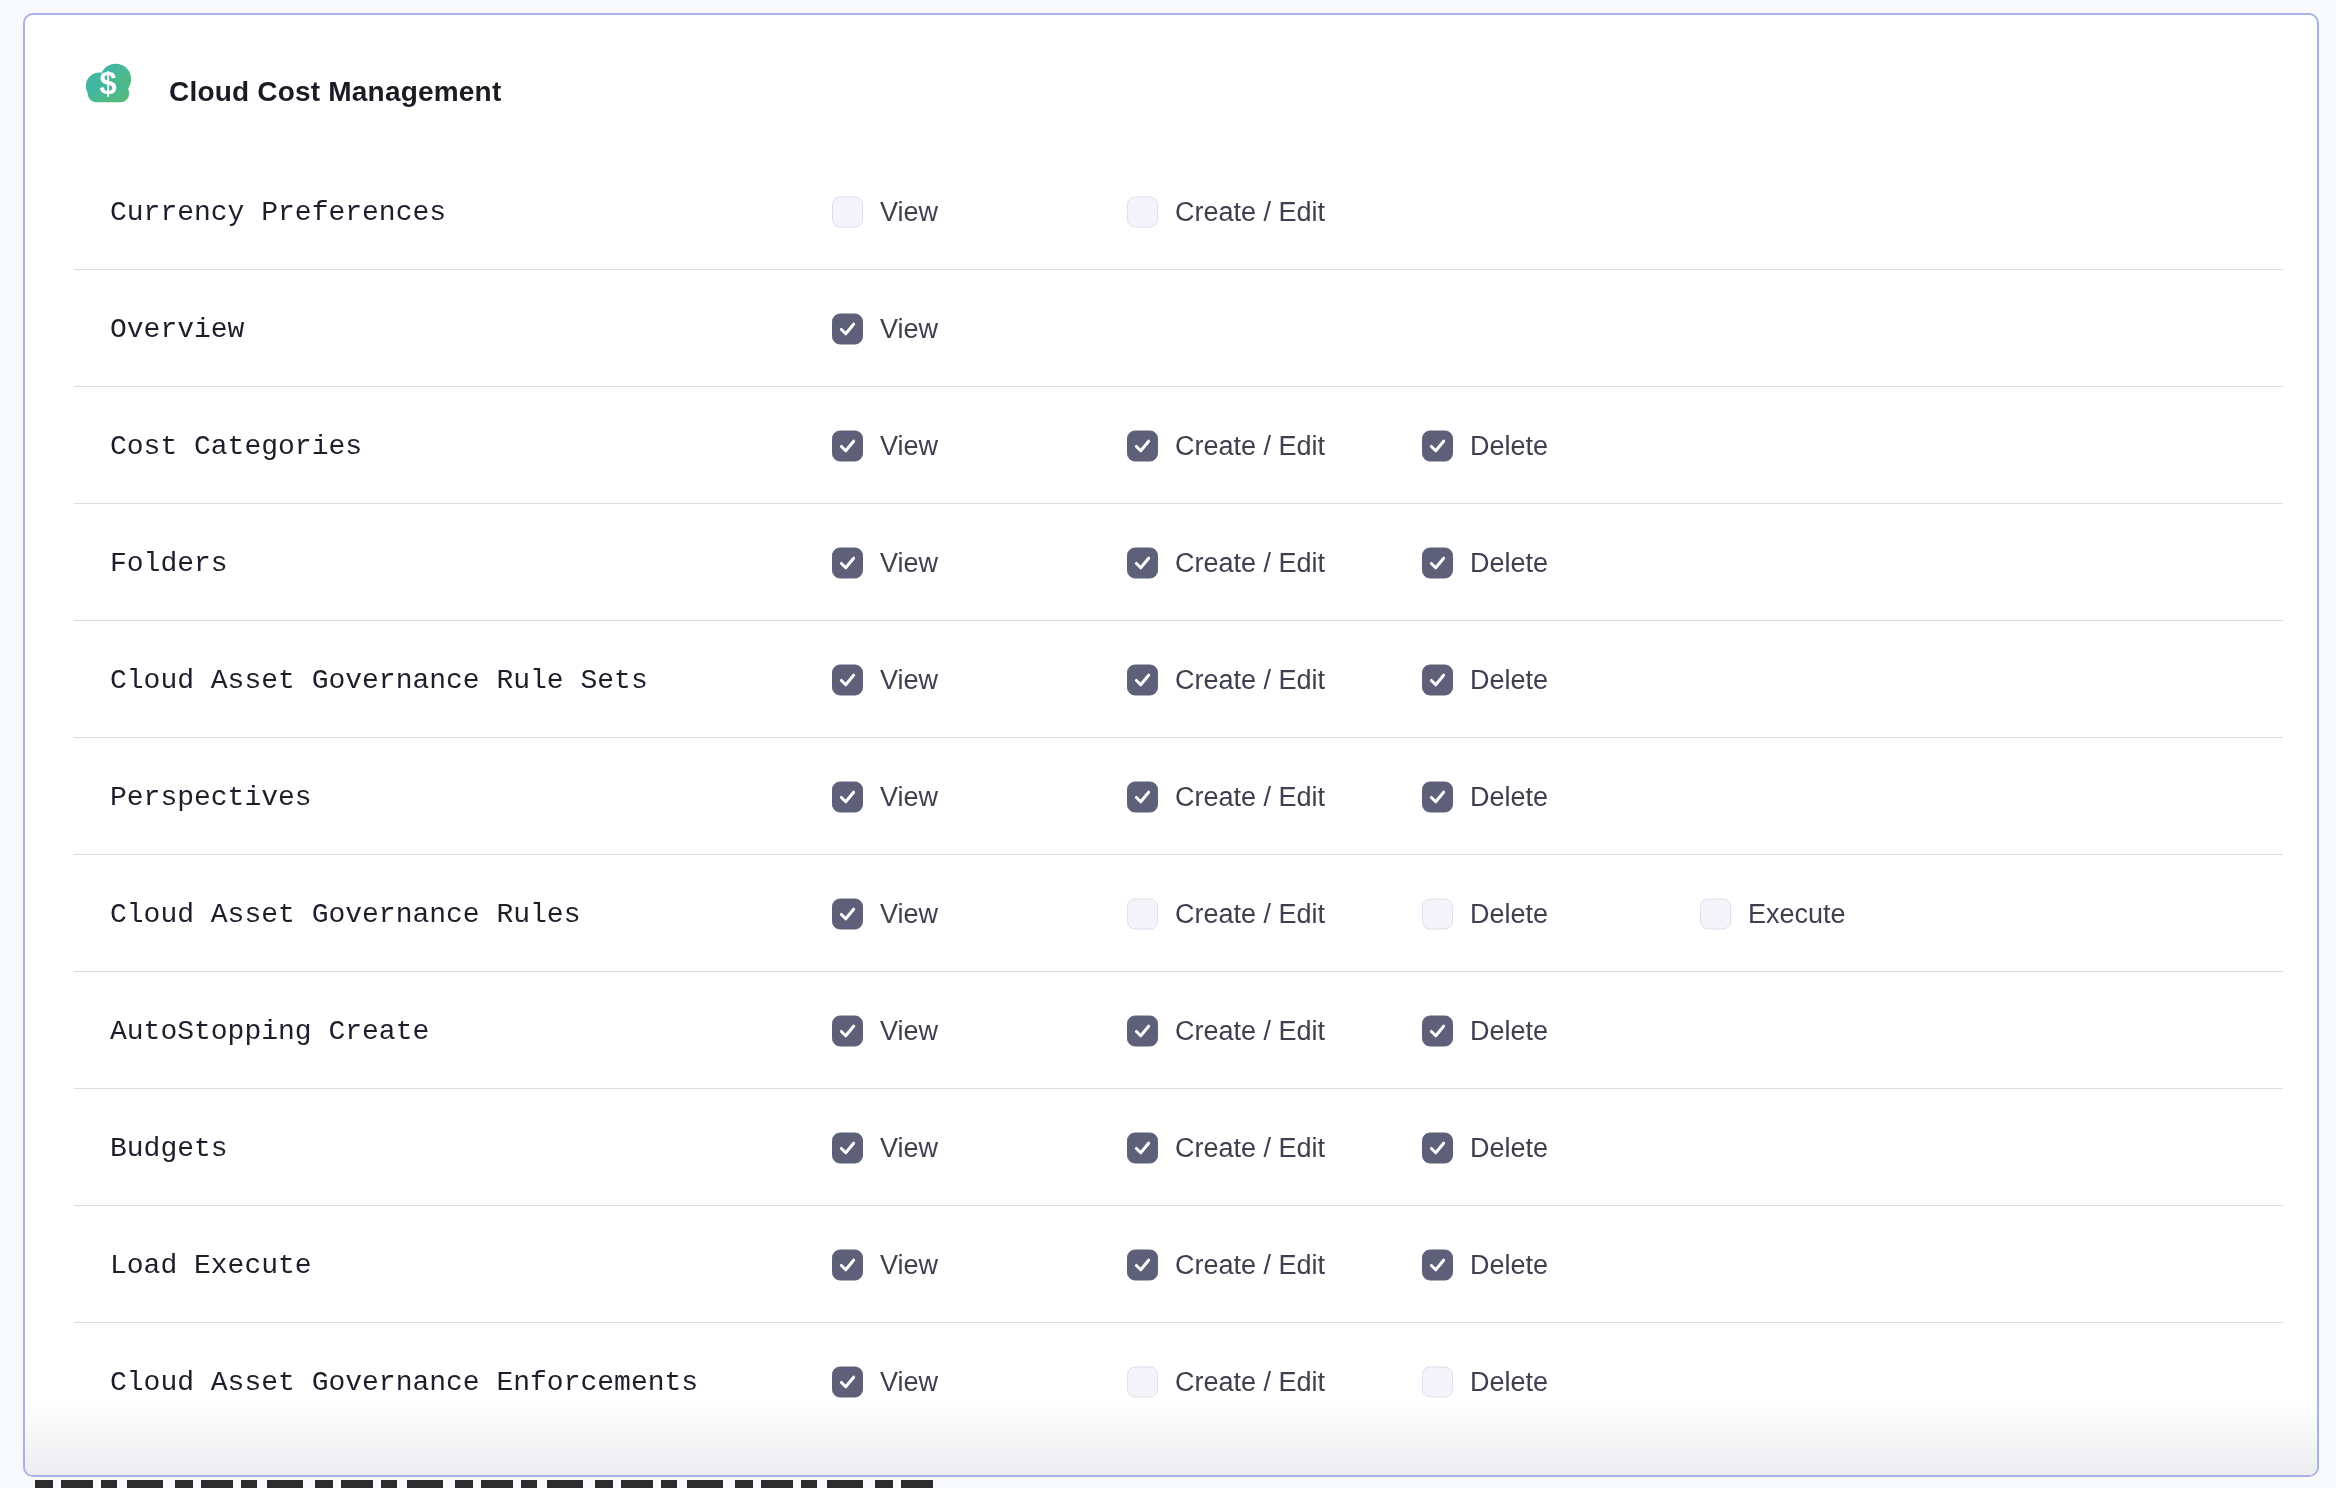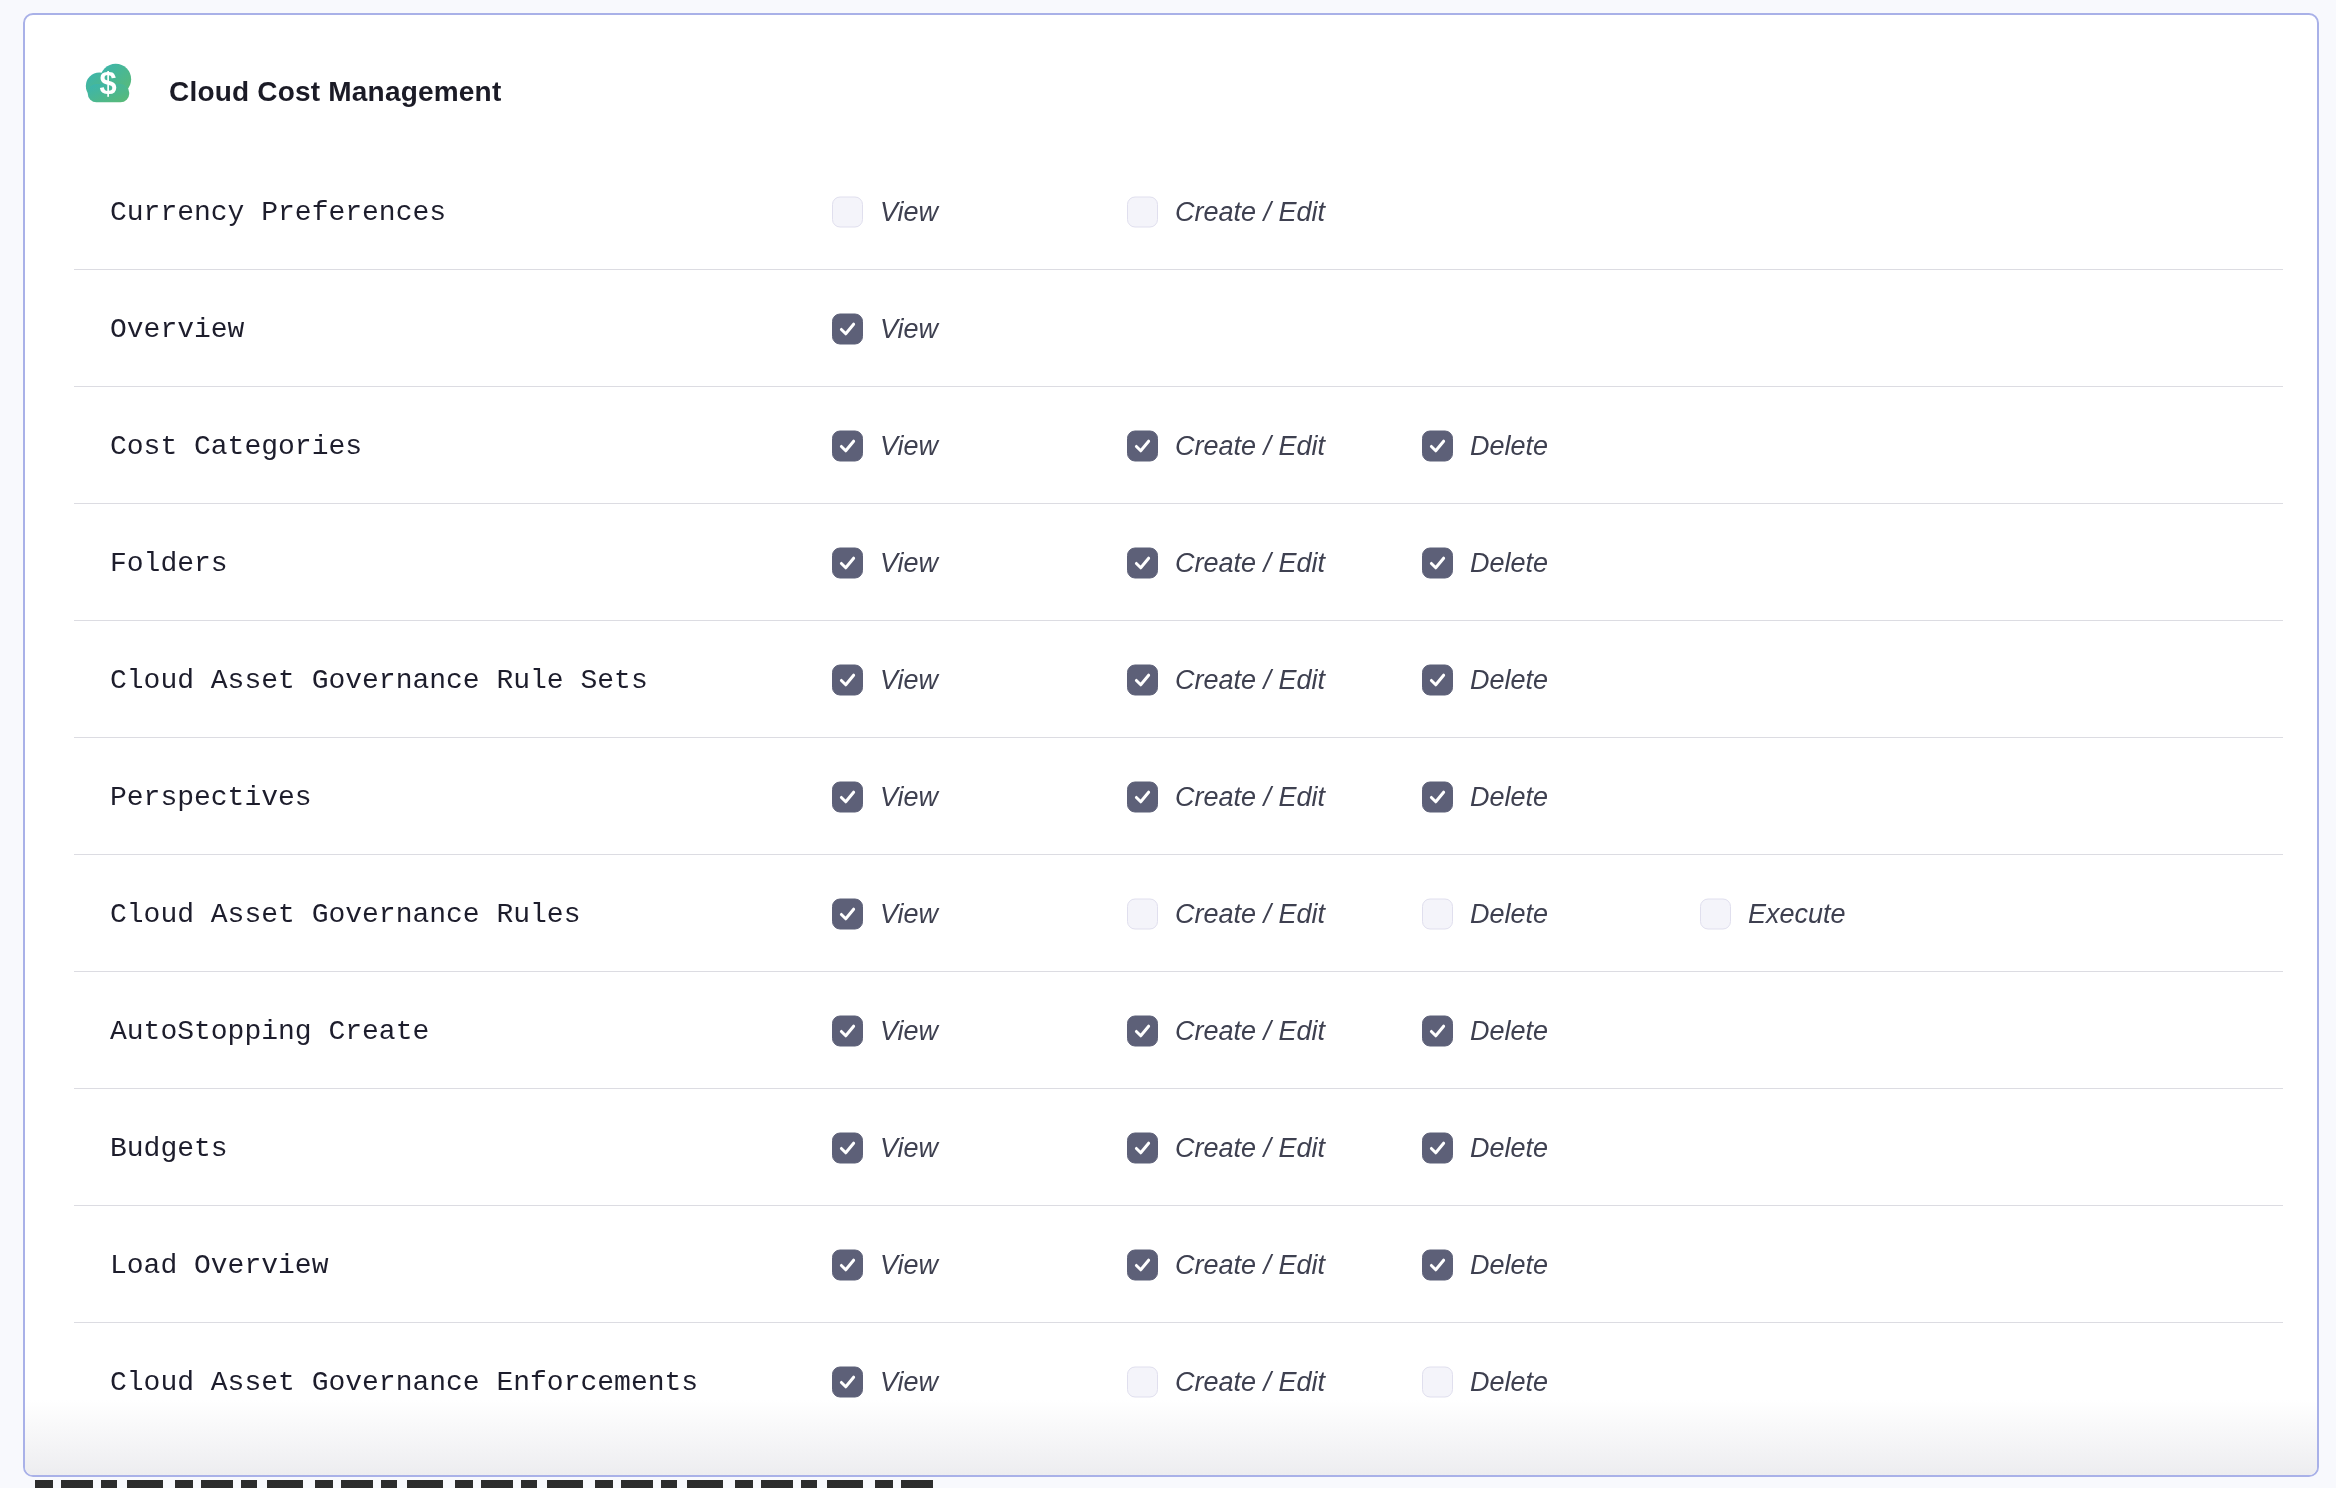--- a/index.html
+++ b/index.html
@@ -72,21 +72,20 @@
   }
   .check{
     position:absolute;
     top:50%;
     transform:translateY(-50%);
     display:flex;
     align-items:center;
     gap:17px;
     cursor:pointer;
     white-space:nowrap;
-    font-style:italic;
   }
   .check.col-0{left:807px;}
   .check.col-1{left:1102px;}
   .check.col-2{left:1397px;}
   .check.col-3{left:1675px;}
   .box{
     width:31px;height:31px;
     border-radius:8px;
     display:inline-flex;
     align-items:center;
@@ -354,21 +353,21 @@
         <label class="check col-2">
     <span class="box checked">
       <svg class="tick" viewBox="0 0 24 24">
         <polyline points="5,12.5 10,17.5 19,6.5" fill="none" stroke="#ffffff" stroke-width="3.4" stroke-linecap="round" stroke-linejoin="round"></polyline>
       </svg>
     </span>
     <span class="check-label">Delete</span>
   </label>
       </div>
       <div class="perm-row">
-    <div class="resource-label">Load Overview</div>
+    <div class="resource-label">Load Execute</div>
   <label class="check col-0">
     <span class="box checked">
       <svg class="tick" viewBox="0 0 24 24">
         <polyline points="5,12.5 10,17.5 19,6.5" fill="none" stroke="#ffffff" stroke-width="3.4" stroke-linecap="round" stroke-linejoin="round"></polyline>
       </svg>
     </span>
     <span class="check-label">View</span>
   </label>
         <label class="check col-1">
     <span class="box checked">

